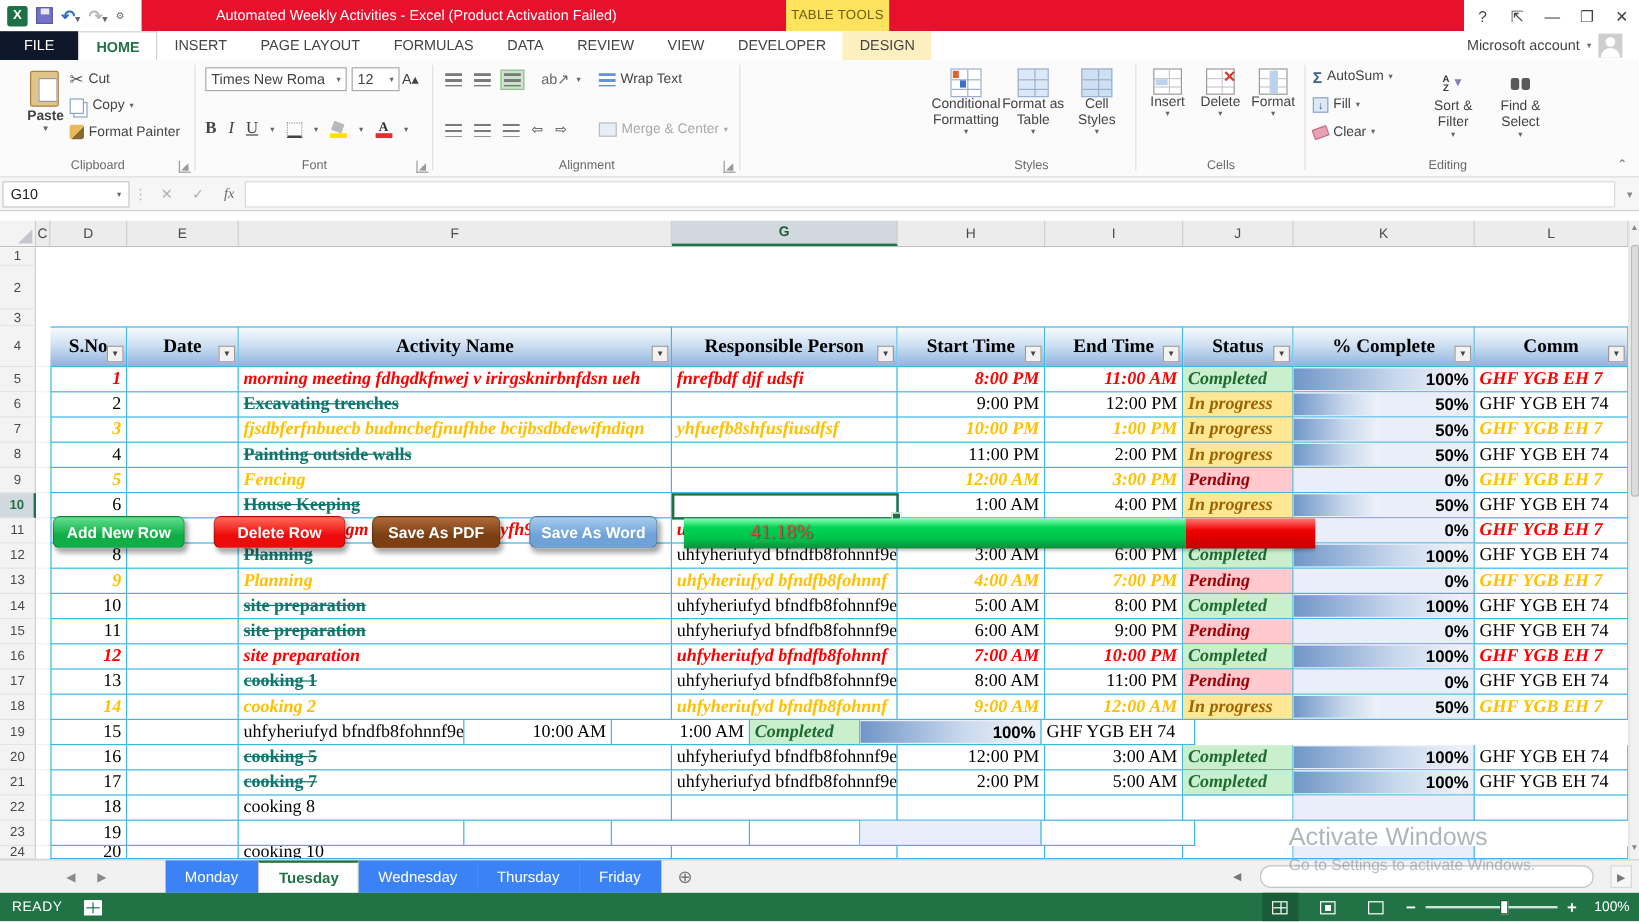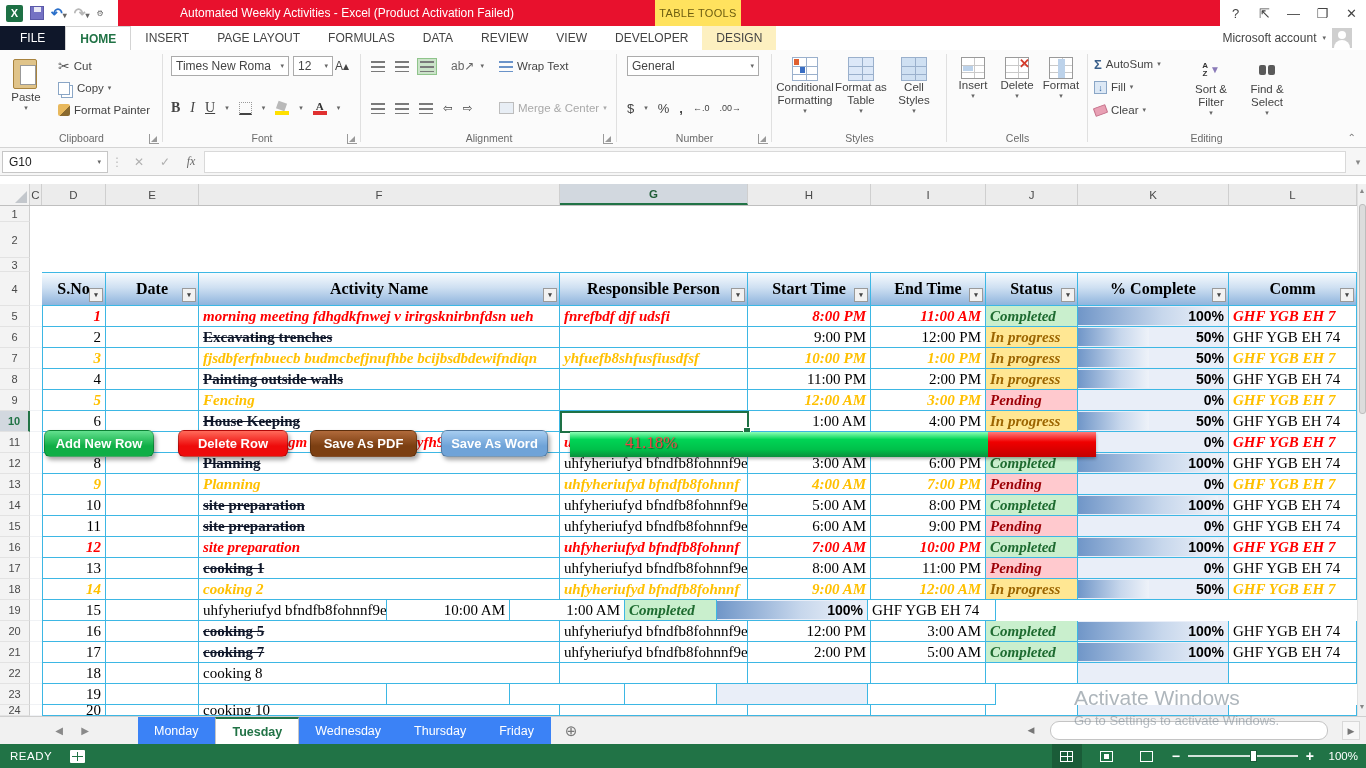--- a/index.html
+++ b/index.html
@@ -115,21 +115,21 @@
   .cell { border-right:1px solid #3db7e4; border-bottom:1px solid #3db7e4; overflow:hidden; white-space:nowrap; font-family:"Liberation Serif", serif; font-size:15px; color:#000; display:flex; align-items:center; padding:0 4px; position:relative; }
   .cell.first { border-left:1px solid #3db7e4; }
   .num { justify-content:flex-end; }
   .hcell { background:linear-gradient(180deg,#f7fbfe 0%,#cfe0f2 45%,#8fb4dd 100%);
     border-right:1px solid #3db7e4; border-bottom:1px solid #3db7e4; border-top:1px solid #3db7e4;
     font-family:"Liberation Serif", serif; font-weight:bold; font-size:16px; color:#000;
     display:flex; align-items:center; justify-content:center; position:relative; overflow:hidden; }
   .filter { position:absolute; right:2px; bottom:3px; width:14px; height:14px; background:#f2f2f2; border:1px solid #9a9a9a; font-size:7px; color:#444; display:flex; align-items:center; justify-content:center; }
   .v-red { color:#ff0000; font-weight:bold; font-style:italic; }
   .v-gold { color:#ffc000; font-weight:bold; font-style:italic; }
-  .act-strike { color:#0f172a; font-weight:bold; text-decoration:line-through; }
+  .act-strike { color:#0f766e; font-weight:bold; text-decoration:line-through; }
   .s-completed { background:#c9efcd; color:#1e6b30; font-weight:bold; font-style:italic; }
   .s-progress { background:#ffe793; color:#9c6500; font-weight:bold; font-style:italic; }
   .s-pending { background:#ffc9ce; color:#9c0006; font-weight:bold; font-style:italic; }
   .pctcell { background:#e9eef8; justify-content:flex-end; font-weight:bold; font-size:14px; font-family:"Liberation Sans", sans-serif; }
   .pctbar { position:absolute; left:0; top:1px; bottom:1px; background:linear-gradient(90deg,#7096c8,#c7d7ec 60%,#eef2f9); }
   .pcttext { position:relative; z-index:2; }
   .blankfill { flex:1; }
 
   
   #btnlayer { position:absolute; left:0; top:224px; width:1357px; height:32px; z-index:6; }
@@ -229,21 +229,21 @@
     <div id="account">
       <span>Microsoft account</span>
       <span class="dd">▾</span>
       <span class="avatar"></span>
     </div>
   </div>
 
   <div id="ribbon">
 
     <div class="rgroup" style="left:0;width:163px;">
-      <div class="rbig" style="left:0;">
+      <div class="rbig" style="left:12px;font-weight:bold;">
         <span class="ic-paste"></span>
         <span>Paste</span>
           <span class="dd">▾</span>
       </div>
       <div class="rsmall" style="left:58px;top:6px;">
         <span class="chip ic-cut"></span>
         <span>Cut</span>
       </div>
       <div class="rsmall" style="left:58px;top:28px;">
         <span class="ic-copy"></span>
@@ -320,37 +320,20 @@
       <div class="rsmall gray" style="left:138px;top:48px;">
         <span class="ic-merge"></span>
         <span>Merge &amp; Center</span>
           <span class="dd gray">▾</span>
       </div>
       <div class="glabel">Alignment</div>
       <div class="launcher"></div>
       <div class="gdivider" style="left:255px;"></div>
     </div>
 
-    <div class="rgroup" style="left:617px;width:155px;">
-      <div class="combo" style="position:absolute;left:10px;top:6px;width:132px;">
-        <span>General</span>
-          <span class="dd">▾</span>
-      </div>
-      <div class="rsmall" style="left:10px;top:48px;gap:10px;font-size:13px;">
-        <span>$</span>
-          <span class="dd">▾</span>
-        <span>%</span>
-        <span style="font-weight:bold;">,</span>
-        <span style="font-size:9px;">←.0</span>
-        <span style="font-size:9px;">.00→</span>
-      </div>
-      <div class="glabel">Number</div>
-      <div class="launcher"></div>
-      <div class="gdivider" style="left:154px;"></div>
-    </div>
 
     <div class="rgroup" style="left:772px;width:175px;">
       <div class="rbig" style="left:4px;width:58px;">
         <span class="ic-grid cf"></span>
         <span>Conditional Formatting</span>
           <span class="dd">▾</span>
       </div>
       <div class="rbig" style="left:62px;width:54px;">
         <span class="ic-grid ft"></span>
         <span>Format as Table</span>

